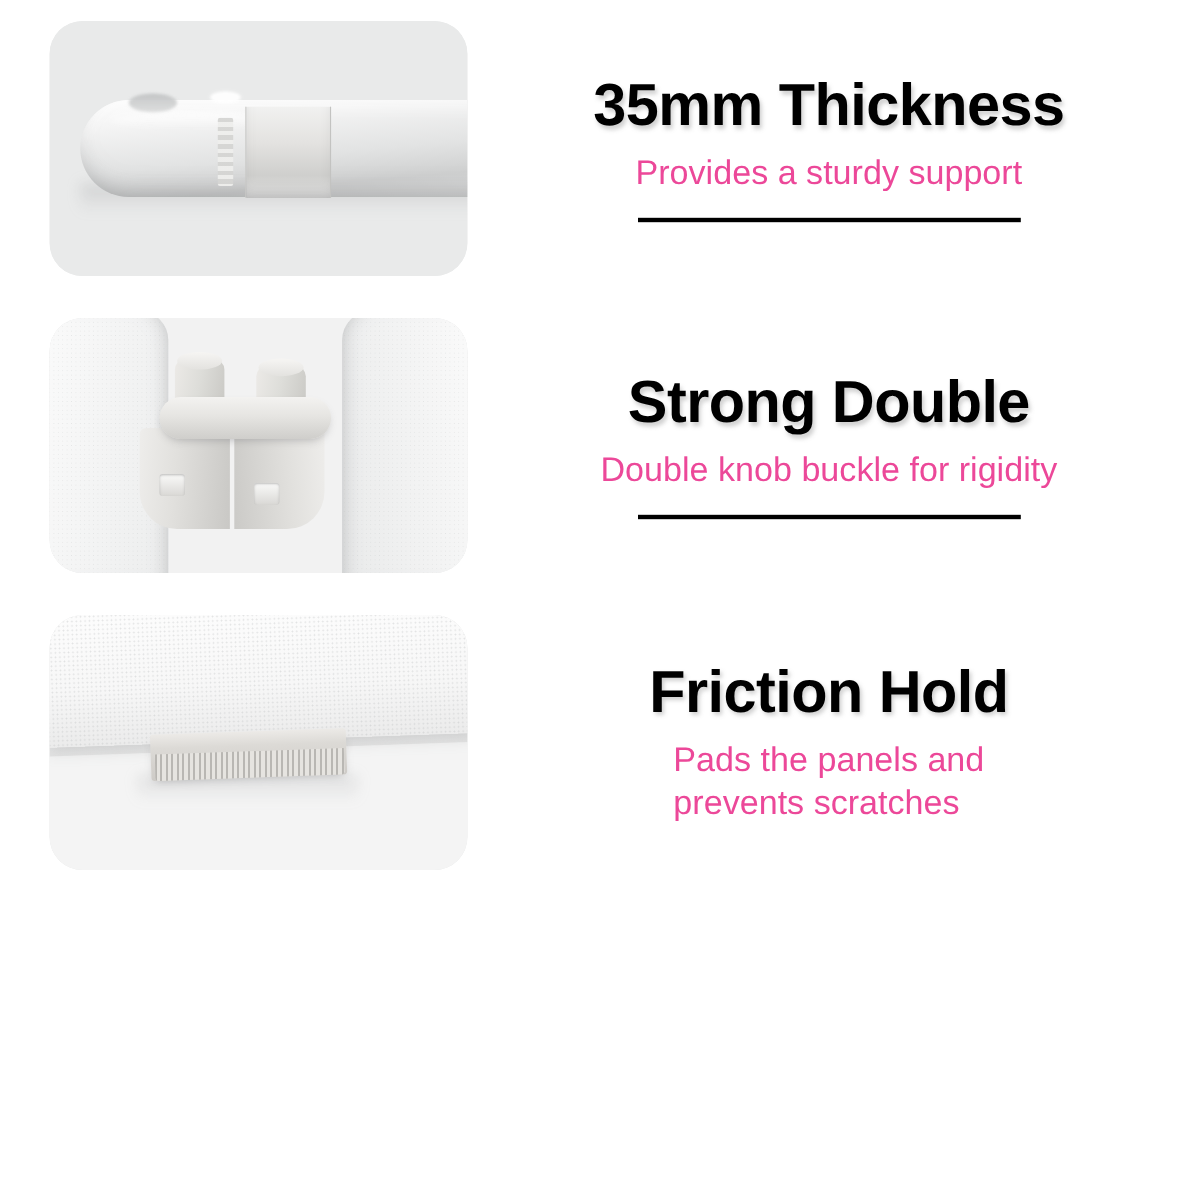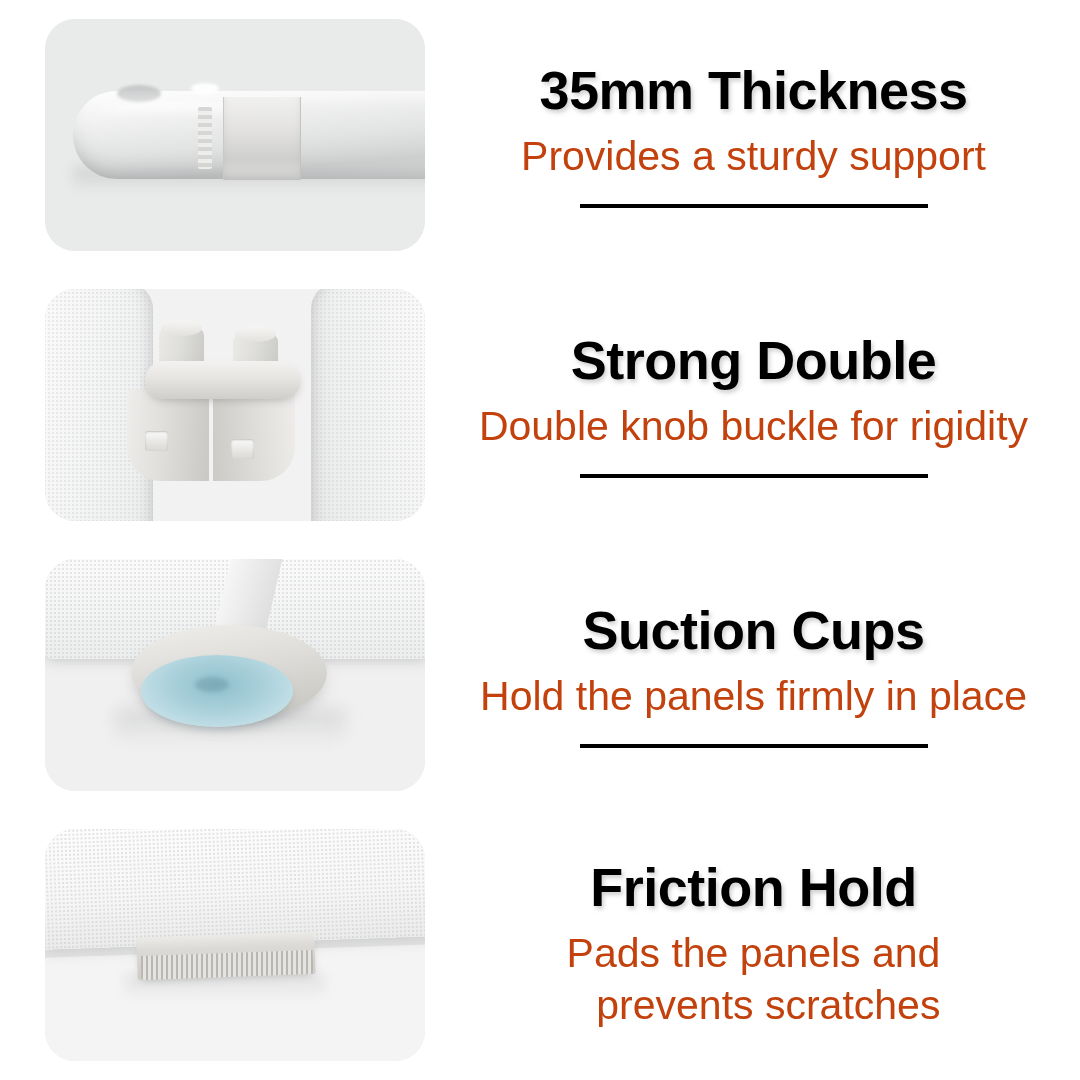--- a/index.html
+++ b/index.html
@@ -224,37 +224,37 @@
   }
 
   
   .feature-text {
     flex: 1 1 auto;
     display: flex;
     flex-direction: column;
     align-items: center;
     justify-content: center;
     padding: 0 20px 0 22px;
-    text-align: right;
+    text-align: left;
   }
   .feature-title {
     font-family: "Liberation Sans", sans-serif;
     font-size: 54px;
     font-weight: bold;
     letter-spacing: -0.5px;
     color: #000000;
     line-height: 1.06;
     text-shadow: 2px 3px 4px rgba(120,120,120,.35);
     white-space: nowrap;
   }
   .feature-sub {
     font-family: "Liberation Sans", sans-serif;
-    font-size: 41px;
+    font-size: 31px;
     font-weight: normal;
-    color: #c2410c;
+    color: #ec4899;
     line-height: 1.26;
     margin-top: 12px;
     white-space: pre-line;
   }
   .divider {
     width: 348px;
     height: 4px;
     background: #000000;
     margin-top: 22px;
   }
@@ -299,39 +299,20 @@
         <div class="p2-bar"></div>
       </div>
     </div>
     <div class="feature-text">
       <div class="feature-title">Strong Double</div>
       <div class="feature-sub">Double knob buckle for rigidity</div>
       <div class="divider"></div>
     </div>
   </div>
 
-  <div class="feature-row">
-    <div class="photo-card">
-      <div class="photo-inner">
-        <div class="p3-bg"></div>
-        <div class="p3-shadow"></div>
-        <div class="p3-panel"></div>
-        <div class="p3-leg"></div>
-        <div class="p3-ring-inner"></div>
-        <div class="p3-ring"></div>
-        <div class="p3-cup"></div>
-        <div class="p3-cup-dot"></div>
-      </div>
-    </div>
-    <div class="feature-text">
-      <div class="feature-title">Suction Cups</div>
-      <div class="feature-sub">Hold the panels firmly in place</div>
-      <div class="divider"></div>
-    </div>
-  </div>
 
   <div class="feature-row">
     <div class="photo-card">
       <div class="photo-inner">
         <div class="p4-bg"></div>
         <div class="p4-edge"></div>
         <div class="p4-panel"></div>
         <div class="p4-shadow"></div>
         <div class="p4-pad"></div>
         <div class="p4-pad-rib"></div>

